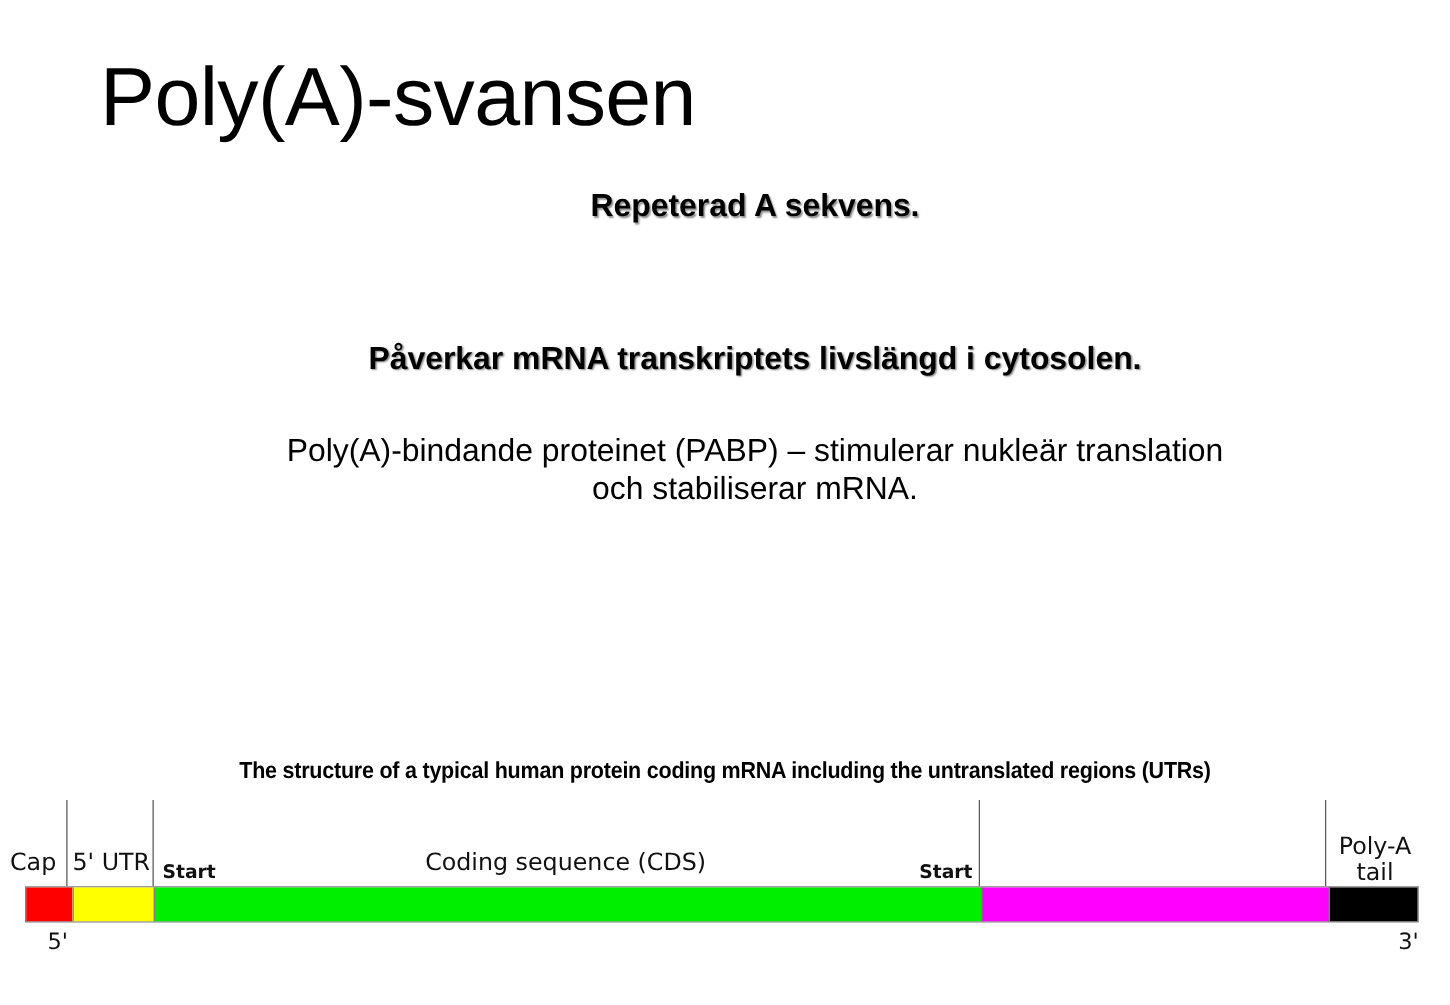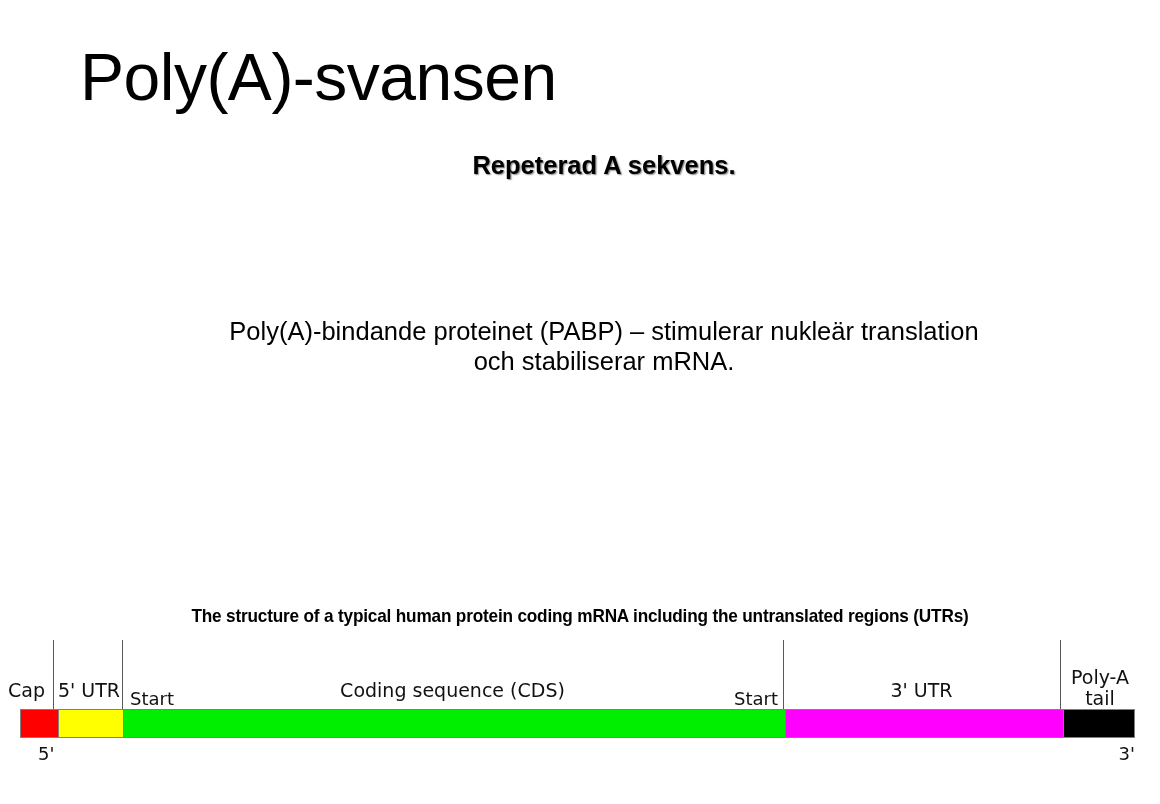--- a/index.html
+++ b/index.html
@@ -97,22 +97,22 @@
     color: #111111;
     white-space: nowrap;
   }
   .region-label.two-line {
     line-height: 21px;
     text-align: center;
   }
   .codon-label {
     position: absolute;
     font-family: "DejaVu Sans", sans-serif;
-    font-weight: normal;
-    font-size: 18px;
+    font-weight: bold;
+    font-size: 15px;
     color: #111111;
     white-space: nowrap;
   }
   .end-label {
     position: absolute;
     font-family: "DejaVu Sans", sans-serif;
     font-size: 18px;
     color: #111111;
     white-space: nowrap;
   }
@@ -133,20 +133,21 @@
 </style>
 </head>
 <body>
 
 <div class="slide-title">Poly(A)-svansen</div>
 
 <div class="body-block">
   <div class="body-line emph">Repeterad A sekvens.</div>
   <div class="gap-lg"></div>
   <div class="gap-lg"></div>
+  <div class="body-line emph">Påverkar mRNA transkriptets livslängd i cytosolen.</div>
   <div class="gap-md"></div>
   <div class="body-line">Poly(A)-bindande proteinet (PABP) – stimulerar nukleär translation
 och stabiliserar mRNA.</div>
   <div class="gap-sm"></div>
 </div>
 
 <div class="figure">
 
   <div class="fig-caption">The structure of a typical human protein coding mRNA including the untranslated regions (UTRs)</div>
 
@@ -154,21 +155,20 @@
   <div class="divider" style="left:122px;"></div>
   <div class="divider" style="left:783px;"></div>
   <div class="divider" style="left:1060px;"></div>
 
   <div class="region-label" style="left:8px;  top:84px;">Cap</div>
 
   <div class="region-label" style="left:58px; top:84px;">5' UTR</div>
 
   <div class="region-label" style="left:122px; top:84px; width:661px; text-align:center;">Coding sequence (CDS)</div>
 
-  <div class="region-label" style="left:783px; top:84px; width:277px; text-align:center;">3' UTR</div>
 
   <div class="region-label two-line" style="left:1062px; top:72px; width:76px;">
     <div>Poly-A</div>
     <div>tail</div>
   </div>
 
   <div class="codon-label" style="left:130px; top:93px;">Start</div>
 
   <div class="codon-label" style="left:683px; top:93px; width:95px; text-align:right;">Start</div>
 

